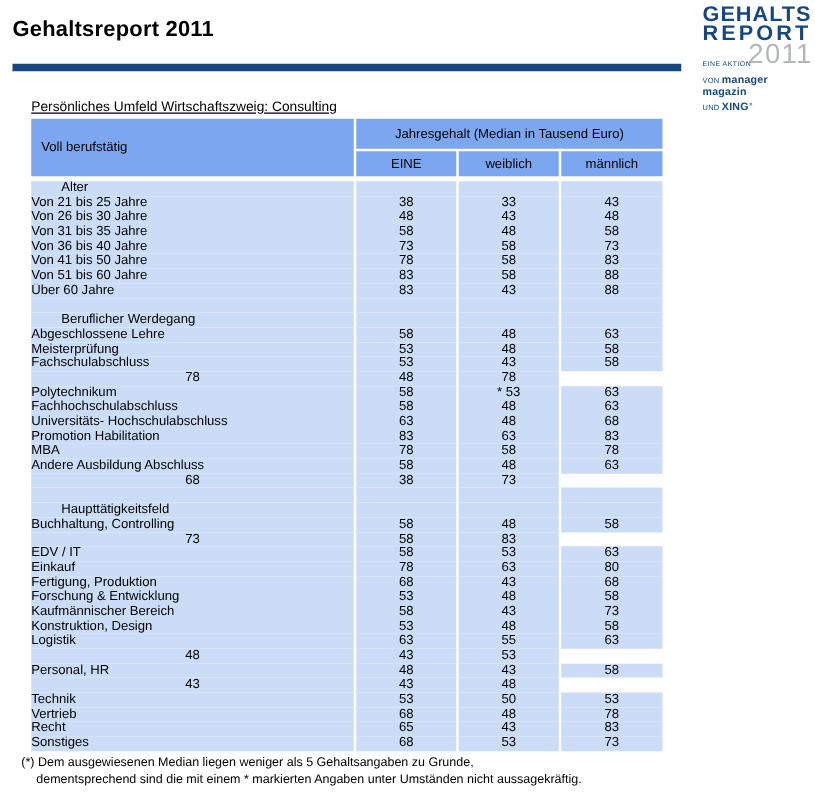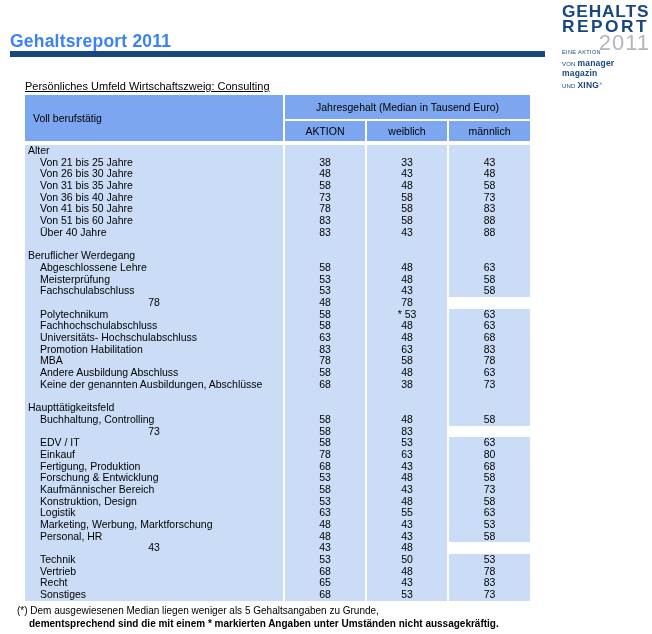--- a/index.html
+++ b/index.html
@@ -1,19 +1,19 @@
 <!DOCTYPE html>
 <html style="--navy: #17477E; --headerBlue: #7DA6F0; --bodyBlue: #CBDDF6; --yearGray: #B3B7BD;"><head>
 <meta charset="utf-8">
 <style>
   html,body{margin:0;padding:0;background:#fff;}
   .page{position:relative;width:652px;height:634px;background:#fff;overflow:hidden;
         font-family:"Liberation Sans",sans-serif;color:#000;}
-  .page-title{position:absolute;left:10px;top:31px;font-size:17.5px;font-weight:bold;
-        color:#3b82f6;letter-spacing:0.2px;}
+  .page-title{position:absolute;left:10px;top:13px;font-size:17.5px;font-weight:bold;
+        color:#000000;letter-spacing:0.2px;}
   .title-rule{position:absolute;left:10px;top:51px;width:535px;height:6px;
         background:var(--navy,#17477E);}
   
   .logo{position:absolute;left:562px;top:4px;width:88px;color:var(--navy,#1B3F70);}
   .logo-word{font-size:17px;font-weight:bold;line-height:15px;letter-spacing:0.8px;
         transform:scaleX(1.02);transform-origin:left;}
   .logo-word2{letter-spacing:2.4px;}
   .logo-yearrow{position:relative;height:22px;}
   .logo-year{position:absolute;right:0;top:-4px;font-size:22px;color:var(--yearGray,#B3B7BD);
         letter-spacing:1px;}
@@ -27,25 +27,25 @@
   .thead{display:grid;grid-template-columns:258px 80px 80px 81px;
         grid-template-rows:24px 20px;gap:2px;}
   .th{background:var(--headerBlue,#7DA6F0);display:flex;align-items:center;}
   .th-corner{grid-row:1 / span 2;padding-left:8px;}
   .th-group{grid-column:2 / span 3;justify-content:center;}
   .th-col{justify-content:center;}
   .tbody{margin-top:4px;}
   .trow{display:grid;grid-template-columns:258px 80px 80px 81px;gap:2px;height:11.7px;}
   .td{background:var(--bodyBlue,#CBDDF6);overflow:hidden;white-space:nowrap;
         display:flex;align-items:center;line-height:11.7px;}
-  .td-label{padding-left:15px;}
-  .td-section{padding-left:3px;text-align:center;}
+  .td-label{}
+  .td-section{padding-left:24px;text-align:center;}
   .td-val{justify-content:center;}
   .footnote{position:absolute;left:17px;top:605px;font-size:10px;line-height:12.5px;}
-  .footnote-l2{padding-left:12px;font-weight:bold;}
+  .footnote-l2{padding-left:12px;}
 </style>
 </head>
 <body>
 
 <div class="page">
 
   <div class="page-title">Gehaltsreport 2011</div>
   <div class="title-rule"></div>
 
   <div class="logo">
@@ -58,21 +58,21 @@
     <div class="logo-line"><span>VON </span><b>manager magazin</b></div>
     <div class="logo-line"><span>UND </span><b>XING</b><span class="logo-sup">✕</span></div>
   </div>
 
   <div class="subtitle">Persönliches Umfeld Wirtschaftszweig: Consulting</div>
 
   <div class="table">
     <div class="thead">
       <div class="th th-group">Jahresgehalt (Median in Tausend Euro)</div>
       <div class="th th-corner">Voll berufstätig</div>
-      <div class="th th-col">AKTION</div>
+      <div class="th th-col">EINE</div>
       <div class="th th-col">weiblich</div>
       <div class="th th-col">männlich</div>
     </div>
     <div class="tbody">
         <div class="trow">
           <div class="td td-section">Alter</div>
           <div class="td td-val"></div>
           <div class="td td-val"></div>
           <div class="td td-val"></div>
         </div>
@@ -106,21 +106,21 @@
           <div class="td td-val">58</div>
           <div class="td td-val">83</div>
         </div>
         <div class="trow">
           <div class="td td-label">Von 51 bis 60 Jahre</div>
           <div class="td td-val">83</div>
           <div class="td td-val">58</div>
           <div class="td td-val">88</div>
         </div>
         <div class="trow">
-          <div class="td td-label">Über 40 Jahre</div>
+          <div class="td td-label">Über 60 Jahre</div>
           <div class="td td-val">83</div>
           <div class="td td-val">43</div>
           <div class="td td-val">88</div>
         </div>
         <div class="trow">
           <div class="td td-label"></div>
           <div class="td td-val"></div>
           <div class="td td-val"></div>
           <div class="td td-val"></div>
         </div>
@@ -183,21 +183,20 @@
           <div class="td td-val">58</div>
           <div class="td td-val">78</div>
         </div>
         <div class="trow">
           <div class="td td-label">Andere Ausbildung Abschluss</div>
           <div class="td td-val">58</div>
           <div class="td td-val">48</div>
           <div class="td td-val">63</div>
         </div>
         <div class="trow">
-          <div class="td td-label">Keine der genannten Ausbildungen, Abschlüsse</div>
           <div class="td td-val">68</div>
           <div class="td td-val">38</div>
           <div class="td td-val">73</div>
         </div>
         <div class="trow">
           <div class="td td-label"></div>
           <div class="td td-val"></div>
           <div class="td td-val"></div>
           <div class="td td-val"></div>
         </div>
@@ -254,21 +253,20 @@
           <div class="td td-val">48</div>
           <div class="td td-val">58</div>
         </div>
         <div class="trow">
           <div class="td td-label">Logistik</div>
           <div class="td td-val">63</div>
           <div class="td td-val">55</div>
           <div class="td td-val">63</div>
         </div>
         <div class="trow">
-          <div class="td td-label">Marketing, Werbung, Marktforschung</div>
           <div class="td td-val">48</div>
           <div class="td td-val">43</div>
           <div class="td td-val">53</div>
         </div>
         <div class="trow">
           <div class="td td-label">Personal, HR</div>
           <div class="td td-val">48</div>
           <div class="td td-val">43</div>
           <div class="td td-val">58</div>
         </div>

